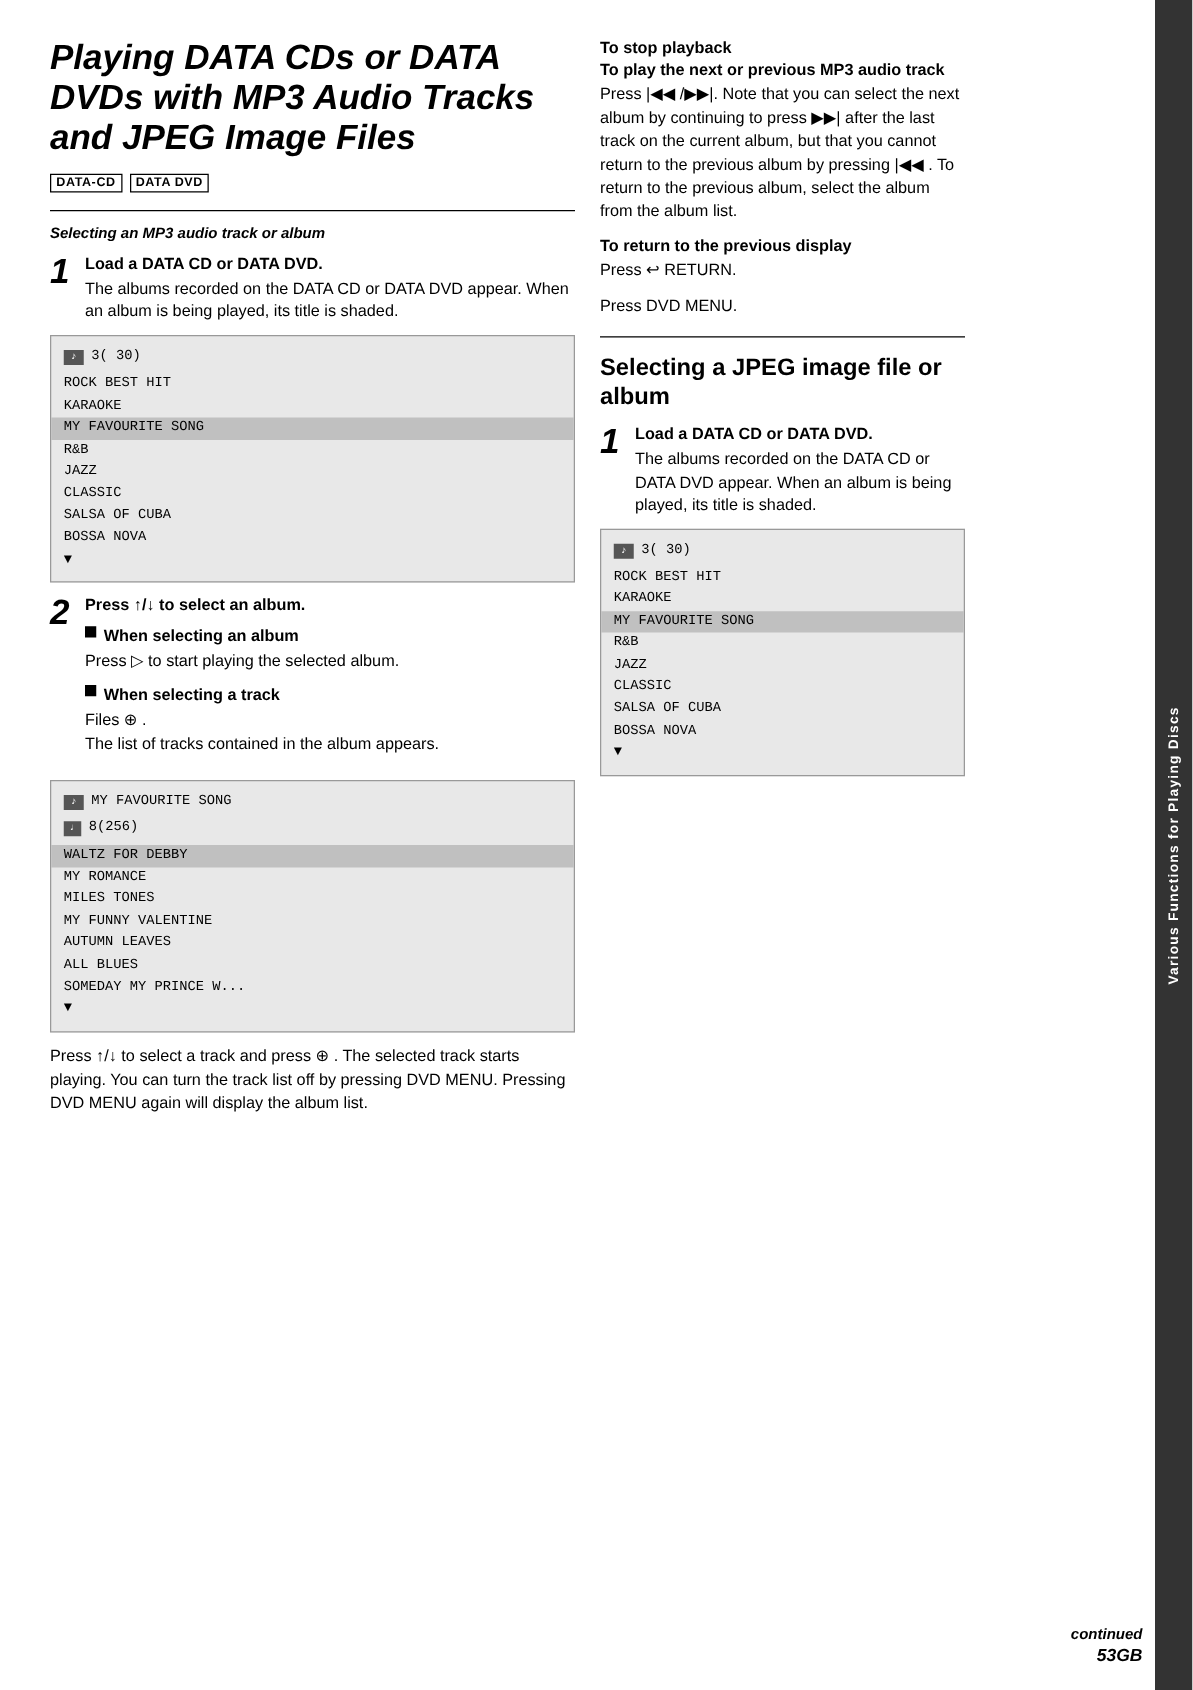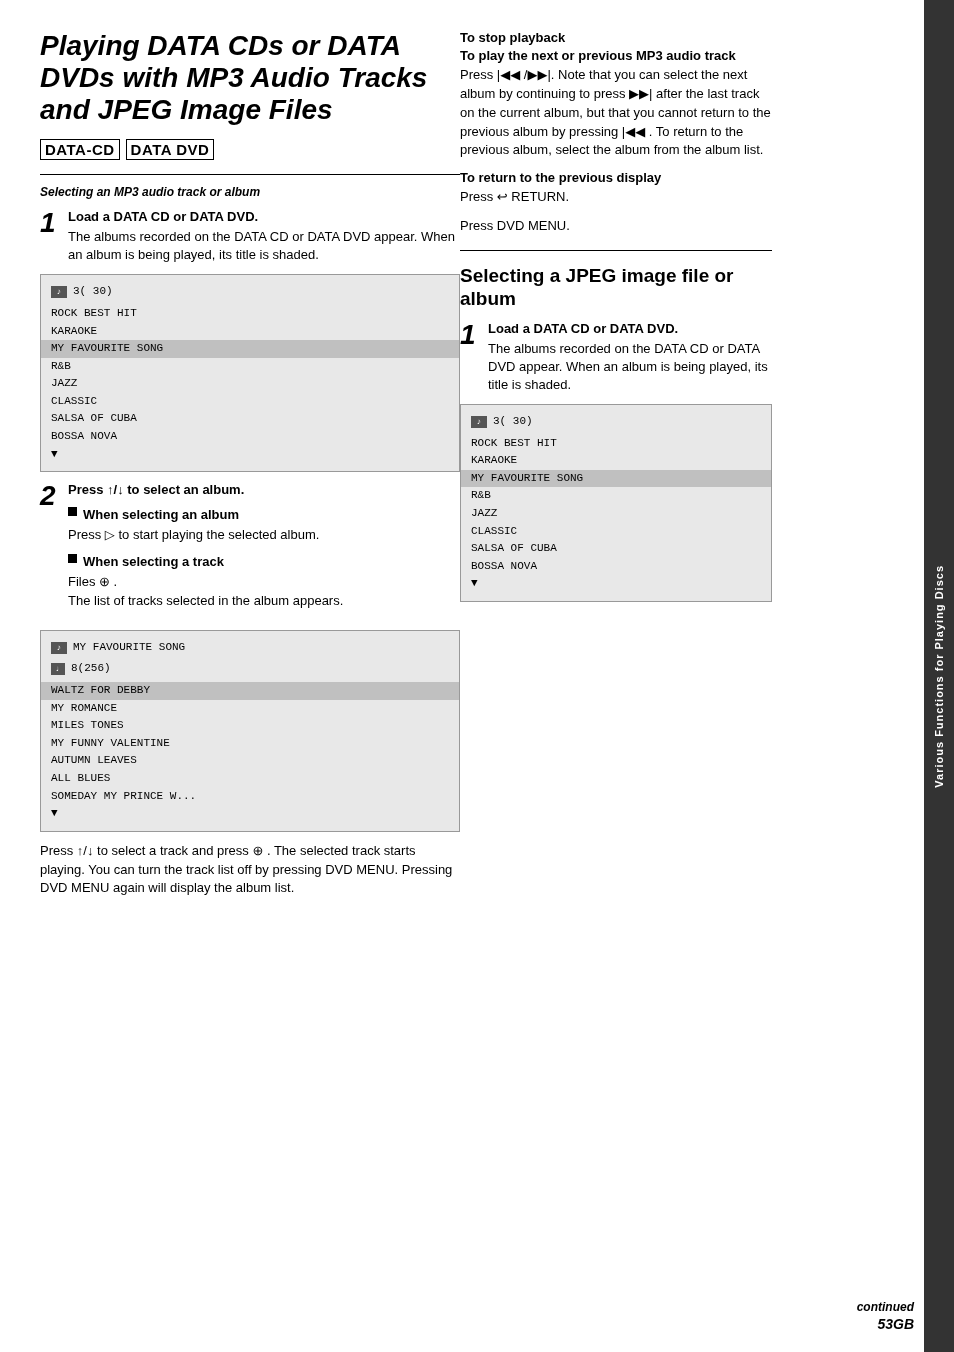--- a/index.html
+++ b/index.html
@@ -41,20 +41,21 @@
       transform: rotate(180deg);
       letter-spacing: 1px;
       white-space: nowrap;
     }
 
     
     .main-content {
       width: 792px;
       padding: 30px 20px 20px 40px;
       display: flex;
+      gap: 20px;
     }
 
     
     .left-col {
       width: 420px;
       flex-shrink: 0;
     }
 
     
     .right-col {
@@ -73,21 +74,21 @@
 
     
     .badges {
       display: flex;
       gap: 6px;
       margin-bottom: 14px;
     }
     .badge {
       border: 1.5px solid #000;
       padding: 1px 4px;
-      font-size: 15px;
+      font-size: 10px;
       font-weight: bold;
       letter-spacing: 0.5px;
     }
 
     
     .divider {
       border: none;
       border-top: 1.5px solid #000;
       margin-bottom: 10px;
     }
@@ -301,21 +302,21 @@
             </div>
             <div class="step-desc">Press ▷ to start playing the selected album.</div>
           </div>
 
           <div class="sub-step">
             <div class="sub-heading">
               <span class="bullet-square"></span>
               <span>When selecting a track</span>
             </div>
             <div class="step-desc">Files ⊕ .</div>
-            <div class="step-desc">The list of tracks selected in the album appears.</div>
+            <div class="step-desc">The list of tracks contained in the album appears.</div>
           </div>
         </div>
       </div>
 
       <div class="screen-box">
         <div class="header-row">
           <span class="screen-icon">♪</span>
           <span>MY FAVOURITE SONG</span>
         </div>
         <div class="header-row">

